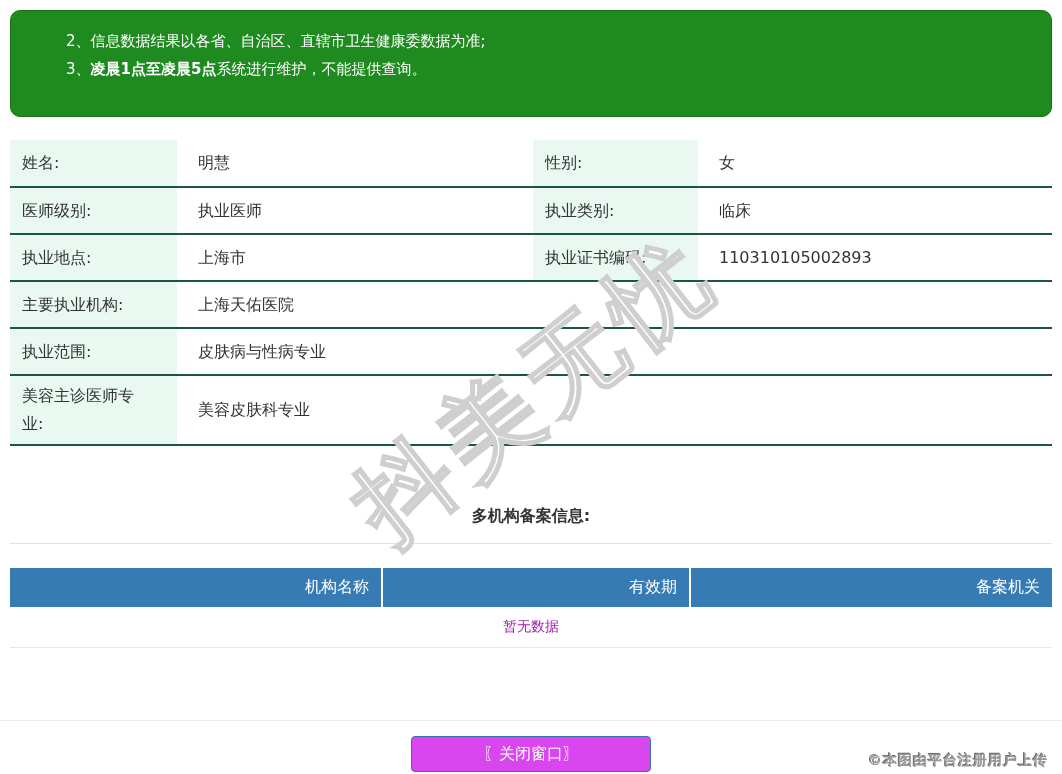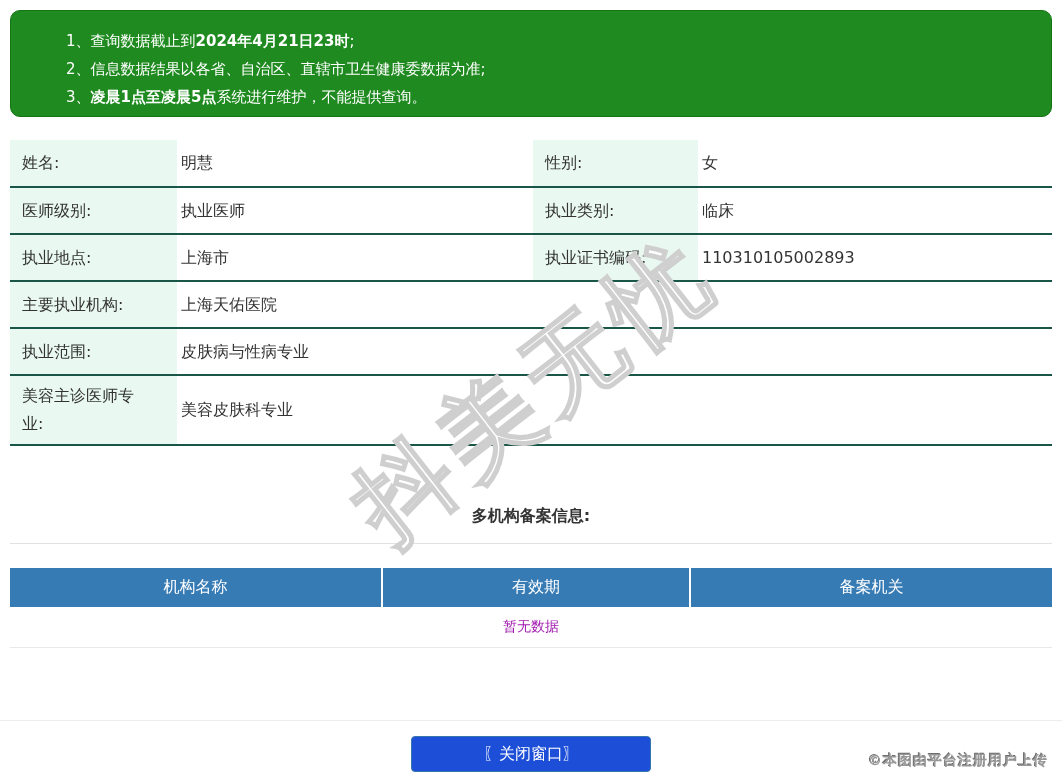--- a/index.html
+++ b/index.html
@@ -21,21 +21,21 @@
   .notice-line b { font-weight:bold; }
 
   
   .info-table {
     position:absolute; left:10px; top:140px; width:1042px;
     border-collapse:collapse; font-size:16px;
   }
   .info-table td {
     border-bottom:2px solid #1a5647;
     vertical-align:middle;
-    padding:6px 4px;
+    padding:6px 21px;
     line-height:28px;
   }
   .info-table td.lbl {
     background:#e9f8f0;
     padding:6px 40px 6px 12px;
   }
   .info-table tr.std  { height:47px; }
   .info-table tr.tall { height:70px; }
 
   
@@ -46,21 +46,21 @@
   .divider-light {
     position:absolute; left:10px; top:543px; width:1042px;
     border-top:1px solid #e2e2e2;
   }
   .org-table {
     position:absolute; left:10px; top:568px; width:1042px;
     border-collapse:collapse; font-size:16px;
   }
   .org-table th {
     background:#377bb5; color:#fff; font-weight:normal;
-    text-align:center; height:39px; padding:0 12px;
+    text-align:right; height:39px; padding:0 12px;
   }
   .org-table th.sep { border-right:2px solid #fff; }
   .org-table td.empty {
     height:40px; text-align:center; color:#a21caf; font-size:14px;
     border-bottom:1px solid #e8e8e8;
   }
 
   
   .watermark {
     position:absolute; left:300px; top:330px; width:470px; height:120px;
@@ -73,36 +73,35 @@
     white-space:nowrap;
   }
 
   
   .footer-line {
     position:absolute; left:0; top:720px; width:1062px;
     border-top:1px solid #ededed;
   }
   .close-btn {
     position:absolute; top:736px; left:411px; width:240px; height:36px;
-    background:#1d4ed8; border:1px solid #3577ab; border-radius:4px;
+    background:#d946ef; border:1px solid #3577ab; border-radius:4px;
     color:#fff; font-size:16px; text-align:center; line-height:34px;
     cursor:pointer; font-family:inherit;
   }
   .copyright {
     position:absolute; right:14px; top:752px;
     font-size:14px; font-weight:bold; color:#979797;
     text-shadow:1px 1px 0 #ffffff, -1px -1px 0 #6f6f6f;
     letter-spacing:1px; z-index:6;
   }
 </style>
 </head>
 <body>
 
 <div class="notice">
-  <div class="notice-line"><span>1、查询数据截止到</span><b>2024年4月21日23时</b><span>;</span></div>
   <div class="notice-line"><span>2、信息数据结果以各省、自治区、直辖市卫生健康委数据为准;</span><b></b><span></span></div>
   <div class="notice-line"><span>3、</span><b>凌晨1点至凌晨5点</b><span>系统进行维护，不能提供查询。</span></div>
 </div>
 
 <table class="info-table">
   <colgroup>
     <col style="width:167px">
       <col style="width:356px">
       <col style="width:165px">
       <col style="width:354px">

